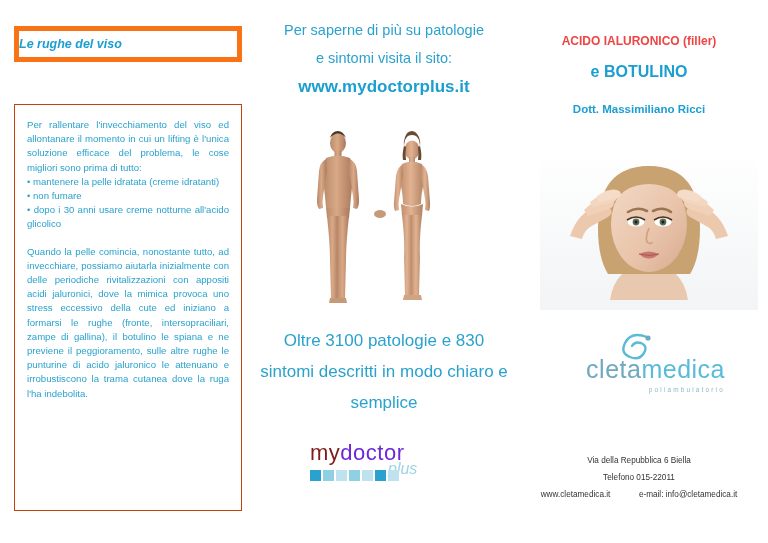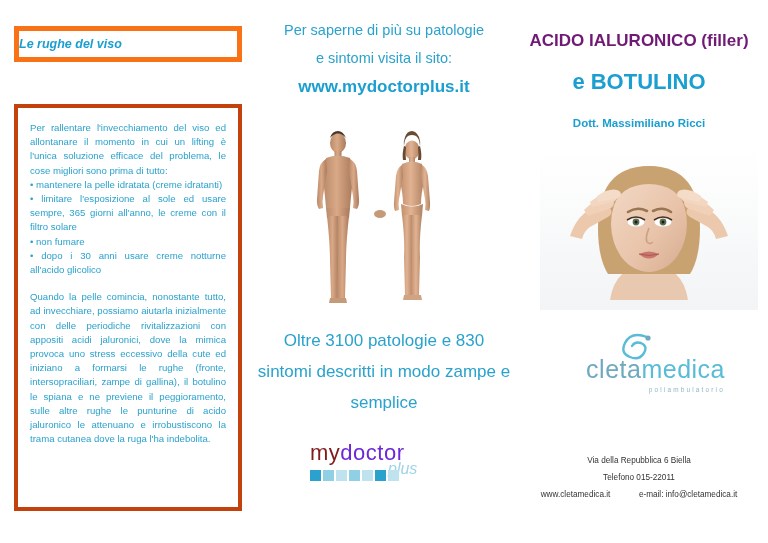--- a/index.html
+++ b/index.html
@@ -46,21 +46,21 @@
     font-size: 12.5px;
   }
 
   .body-box {
     box-sizing: border-box;
     position: absolute;
     left: 0;
     top: 78px;
     width: 228px;
     height: 407px;
-    border: 4px solid #c2410c;
+    border: 1px solid #c2410c;
     padding: 13px 12px 10px 12px;
   }
   .body-text {
     color: #2aa2cd;
     font-size: 9.6px;
     line-height: 14.2px;
     text-align: justify;
   }
   .body-text p {
     margin: 0 0 0 0;
@@ -147,30 +147,30 @@
 
   
   .right-panel {
     position: absolute;
     left: 522px;
     top: 30px;
     width: 234px;
     text-align: center;
   }
   .r-title {
-    color: #701a75;
-    font-size: 17px;
+    color: #ef4444;
+    font-size: 12px;
     font-weight: bold;
     line-height: 22px;
   }
   .r-title2 {
     color: #1b9ed0;
-    font-size: 22px;
+    font-size: 16px;
     font-weight: bold;
-    margin-top: 17px;
+    margin-top: 11px;
   }
   .r-doctor {
     color: #1b9ed0;
     font-size: 11.5px;
     font-weight: bold;
     margin-top: 22px;
   }
 
   .face-photo {
     position: absolute;
@@ -229,21 +229,20 @@
   <div class="left-panel">
 
     <div class="title-box">
       <span class="title-text">Le rughe del viso</span>
     </div>
 
     <div class="body-box">
       <div class="body-text">
         <p>Per rallentare l'invecchiamento del viso  ed allontanare il momento in cui un lifting è l'unica soluzione efficace del problema, le cose migliori sono prima di tutto:</p>
         <p>• mantenere la pelle idratata (creme idratanti)</p>
-        <p>• limitare l'esposizione al sole ed usare sempre, 365 giorni all'anno, le creme con il filtro solare</p>
         <p>• non fumare</p>
         <p>• dopo i 30 anni usare creme notturne all'acido glicolico</p>
         <p class="gap">Quando la pelle comincia, nonostante tutto, ad invecchiare, possiamo aiutarla inizialmente con delle periodiche rivitalizzazioni con appositi acidi jaluronici, dove la mimica provoca uno stress eccessivo della cute ed iniziano a formarsi le rughe (fronte, intersopraciliari, zampe di gallina), il botulino le spiana e ne previene il peggioramento, sulle altre rughe le punturine di acido jaluronico le attenuano e irrobustiscono la trama cutanea dove la ruga l'ha indebolita.</p>
       </div>
     </div>
   </div>
 
   <div class="center-panel">
     <div class="center-head">Per saperne di più su patologie</div>
     <div class="center-head">e sintomi visita il sito:</div>
@@ -306,21 +305,21 @@
         <path d="M114 165 l9 0 l1 5 l-11 0z" fill="#cfa483"></path>
         <path d="M122 165 l9 0 l1 5 l-11 0z" fill="#cfa483"></path>
       </g>
 
       <ellipse cx="90" cy="84" rx="6" ry="4" fill="#c59a79"></ellipse>
     </svg>
   </div>
 
   <div class="center-caption">
     <div>Oltre 3100 patologie e 830</div>
-    <div>sintomi descritti in modo zampe e</div>
+    <div>sintomi descritti in modo chiaro e</div>
     <div>semplice</div>
   </div>
 
   <div class="mydoctor-logo">
     <span class="mdl-word">my</span><span class="mdl-word" style="color:#6d28d9">doctor</span>
     <span class="mdl-plus">plus</span>
     <span class="mdl-squares">
       <i class="dark"></i>
         <i class="mid"></i>
         <i></i>

